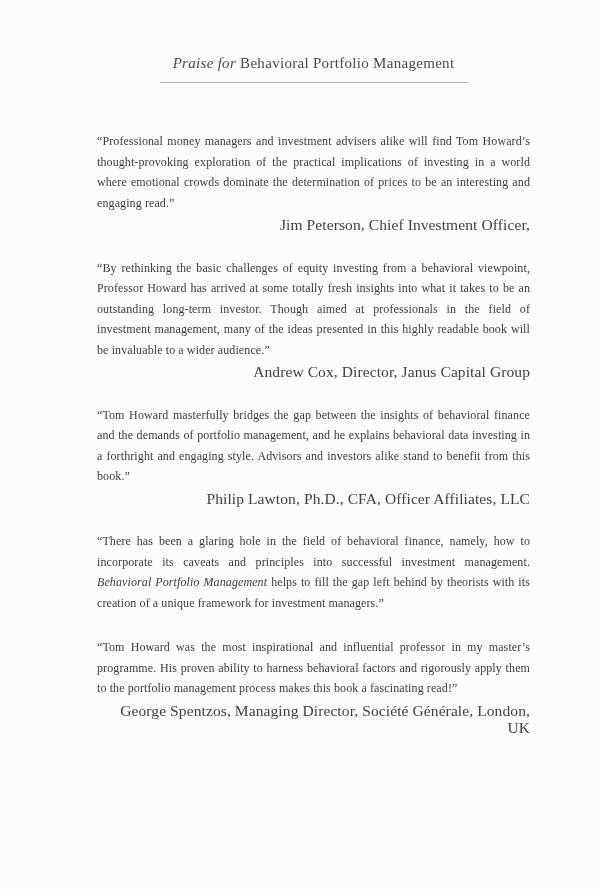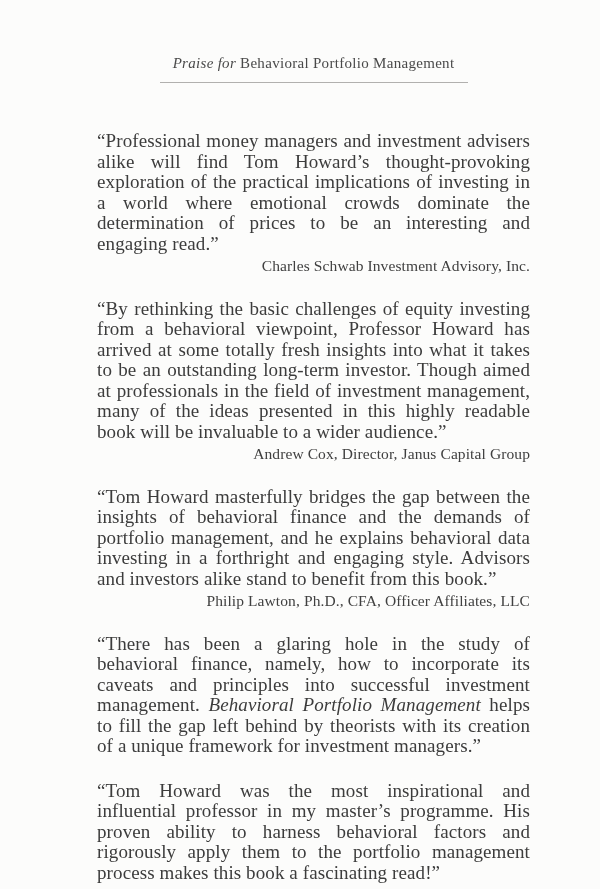--- a/index.html
+++ b/index.html
@@ -32,21 +32,21 @@
     display: block;
     width: 308px;
     border: 0;
     border-top: 1px solid #b1b0ae;
     margin: 9px auto 0 auto;
   }
   .quotes { margin-top: 48px; }
   .quote-block { margin: 0 0 24px 0; }
   .quote-text {
     margin: 0;
-    font-size: 19px;
+    font-size: 12px;
     line-height: 20.5px;
     text-align: justify;
     text-justify: inter-word;
     letter-spacing: 0.1px;
     color: #3c3c3c;
   }
   .em { font-style: italic; }
   .attribution {
     margin: 3px 0 0 0;
     font-size: 15.5px;
@@ -70,21 +70,21 @@
   <hr class="rule">
 
   <div class="quotes">
 
     <figure class="quote-block">
       <blockquote class="quote-text">
         <span>“Professional money managers and investment advisers alike will find Tom Howard’s thought-provoking exploration of the practical implications of investing in a world where emotional crowds dominate the determination of prices to be an interesting and engaging read.”</span>
       </blockquote>
       <figcaption class="attribution">
         <div class="attr-line">
-          <span>Charles Schwab Investment Advisory, Inc.</span>
+          <span>Jim Peterson, Chief Investment Officer,</span>
         </div>
       </figcaption>
     </figure>
 
     <figure class="quote-block">
       <blockquote class="quote-text">
         <span>“By rethinking the basic challenges of equity investing from a behavioral viewpoint, Professor Howard has arrived at some totally fresh insights into what it takes to be an outstanding long-term investor. Though aimed at professionals in the field of investment management, many of the ideas presented in this highly readable book will be invaluable to a wider audience.”</span>
       </blockquote>
       <figcaption class="attribution">
         <div class="attr-line">
@@ -99,21 +99,21 @@
       </blockquote>
       <figcaption class="attribution">
         <div class="attr-line">
           <span>Philip Lawton, Ph.D., CFA, Officer Affiliates, LLC</span>
         </div>
       </figcaption>
     </figure>
 
     <figure class="quote-block">
       <blockquote class="quote-text">
-        <span>“There has been a glaring hole in the study of behavioral finance, namely, how to incorporate its caveats and principles into successful investment management. </span><span class="em">Behavioral Portfolio Management</span><span> helps to fill the gap left behind by theorists with its creation of a unique framework for investment managers.”</span>
+        <span>“There has been a glaring hole in the field of behavioral finance, namely, how to incorporate its caveats and principles into successful investment management. </span><span class="em">Behavioral Portfolio Management</span><span> helps to fill the gap left behind by theorists with its creation of a unique framework for investment managers.”</span>
       </blockquote>
       <figcaption class="attribution">
       </figcaption>
     </figure>
 
     <figure class="quote-block">
       <blockquote class="quote-text">
         <span>“Tom Howard was the most inspirational and influential professor in my master’s programme. His proven ability to harness behavioral factors and rigorously apply them to the portfolio management process makes this book a fascinating read!”</span>
       </blockquote>
       <figcaption class="attribution">

